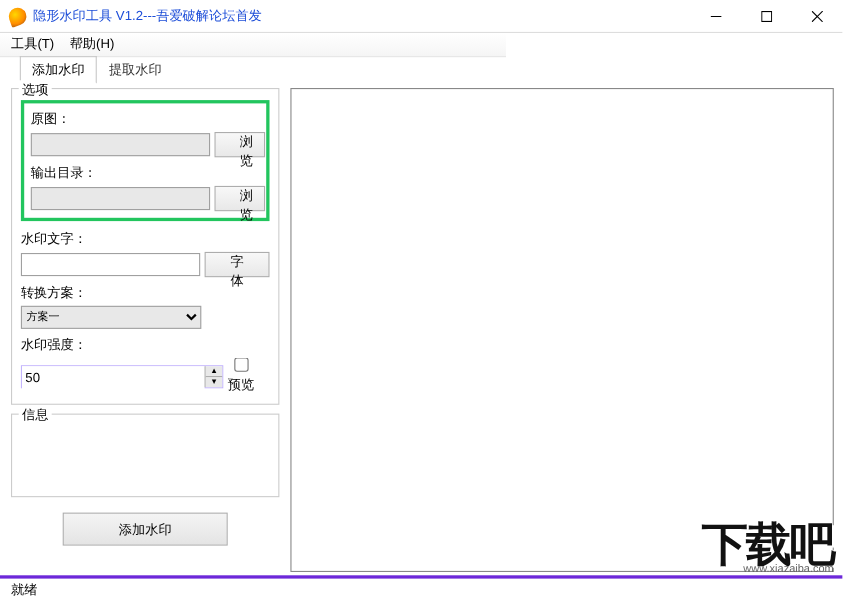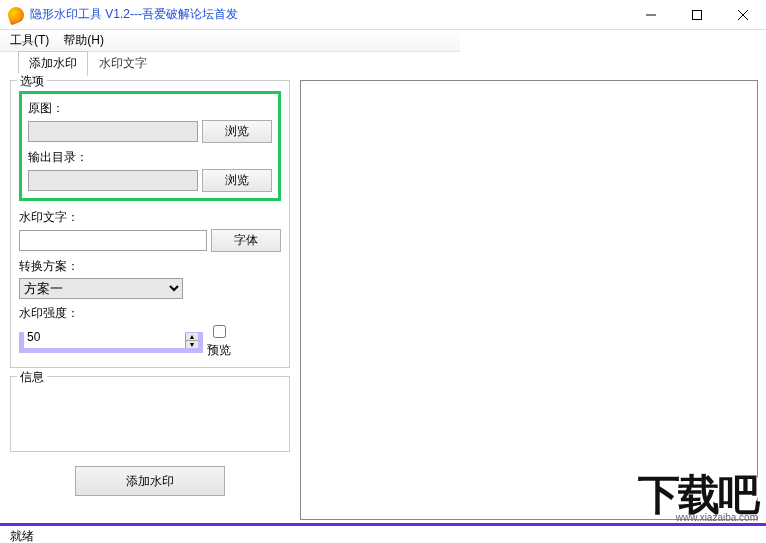--- a/index.html
+++ b/index.html
@@ -67,21 +67,21 @@
   border: 1px solid #c8c8c8;
   border-bottom: 1px solid #fff;
   background: #fff;
 }
 .tab.inactive { color: #333; }
 .content-area {
   display: flex;
   padding: 4px 8px 0 10px;
   gap: 10px;
 }
-.left-col { width: 280px; }
+.left-col { width: 244px; }
 .right-col {
   flex: 1;
   border: 1px solid #888;
   height: 440px;
   background: #fff;
 }
 .groupbox {
   border: 1px solid #ccc;
   margin-bottom: 8px;
   padding: 10px 8px 8px 8px;
@@ -120,28 +120,27 @@
   font-family: Liberation Mono, monospace;
   padding: 0 22px;
   cursor: pointer;
 }
 select {
   width: 164px;
   height: 21px;
   border: 1px solid #a0a0a0;
   background: #e8e8e8;
   font-family: inherit;
-  font-size: 13px;
+  font-size: 10px;
 }
 .spin-wrap {
   display: inline-flex;
   width: 184px;
   height: 21px;
-  border: 5px solid #c4b5fd;
-  align-items: flex-end;
+  border: 1px solid #c4b5fd;
 }
 .spin-wrap input {
   border: none;
   background: #fff;
   flex: 1;
   padding: 0 3px;
 }
 .spin-btns {
   width: 16px;
   display: flex;
@@ -236,21 +235,21 @@
   </div>
 </div>
 
 <div class="menubar">
   <span class="menu-item">工具(T)</span>
   <span class="menu-item">帮助(H)</span>
 </div>
 
 <div class="tab-strip">
   <div class="tab active">添加水印</div>
-  <div class="tab inactive">水印文字</div>
+  <div class="tab inactive">提取水印</div>
 </div>
 
 <div class="content-area">
   <div class="left-col">
     <div class="groupbox">
       <span class="group-title">选项</span>
 
       <div class="highlight-box">
         <div class="field-row">
           <span class="field-label">原图：</span>

